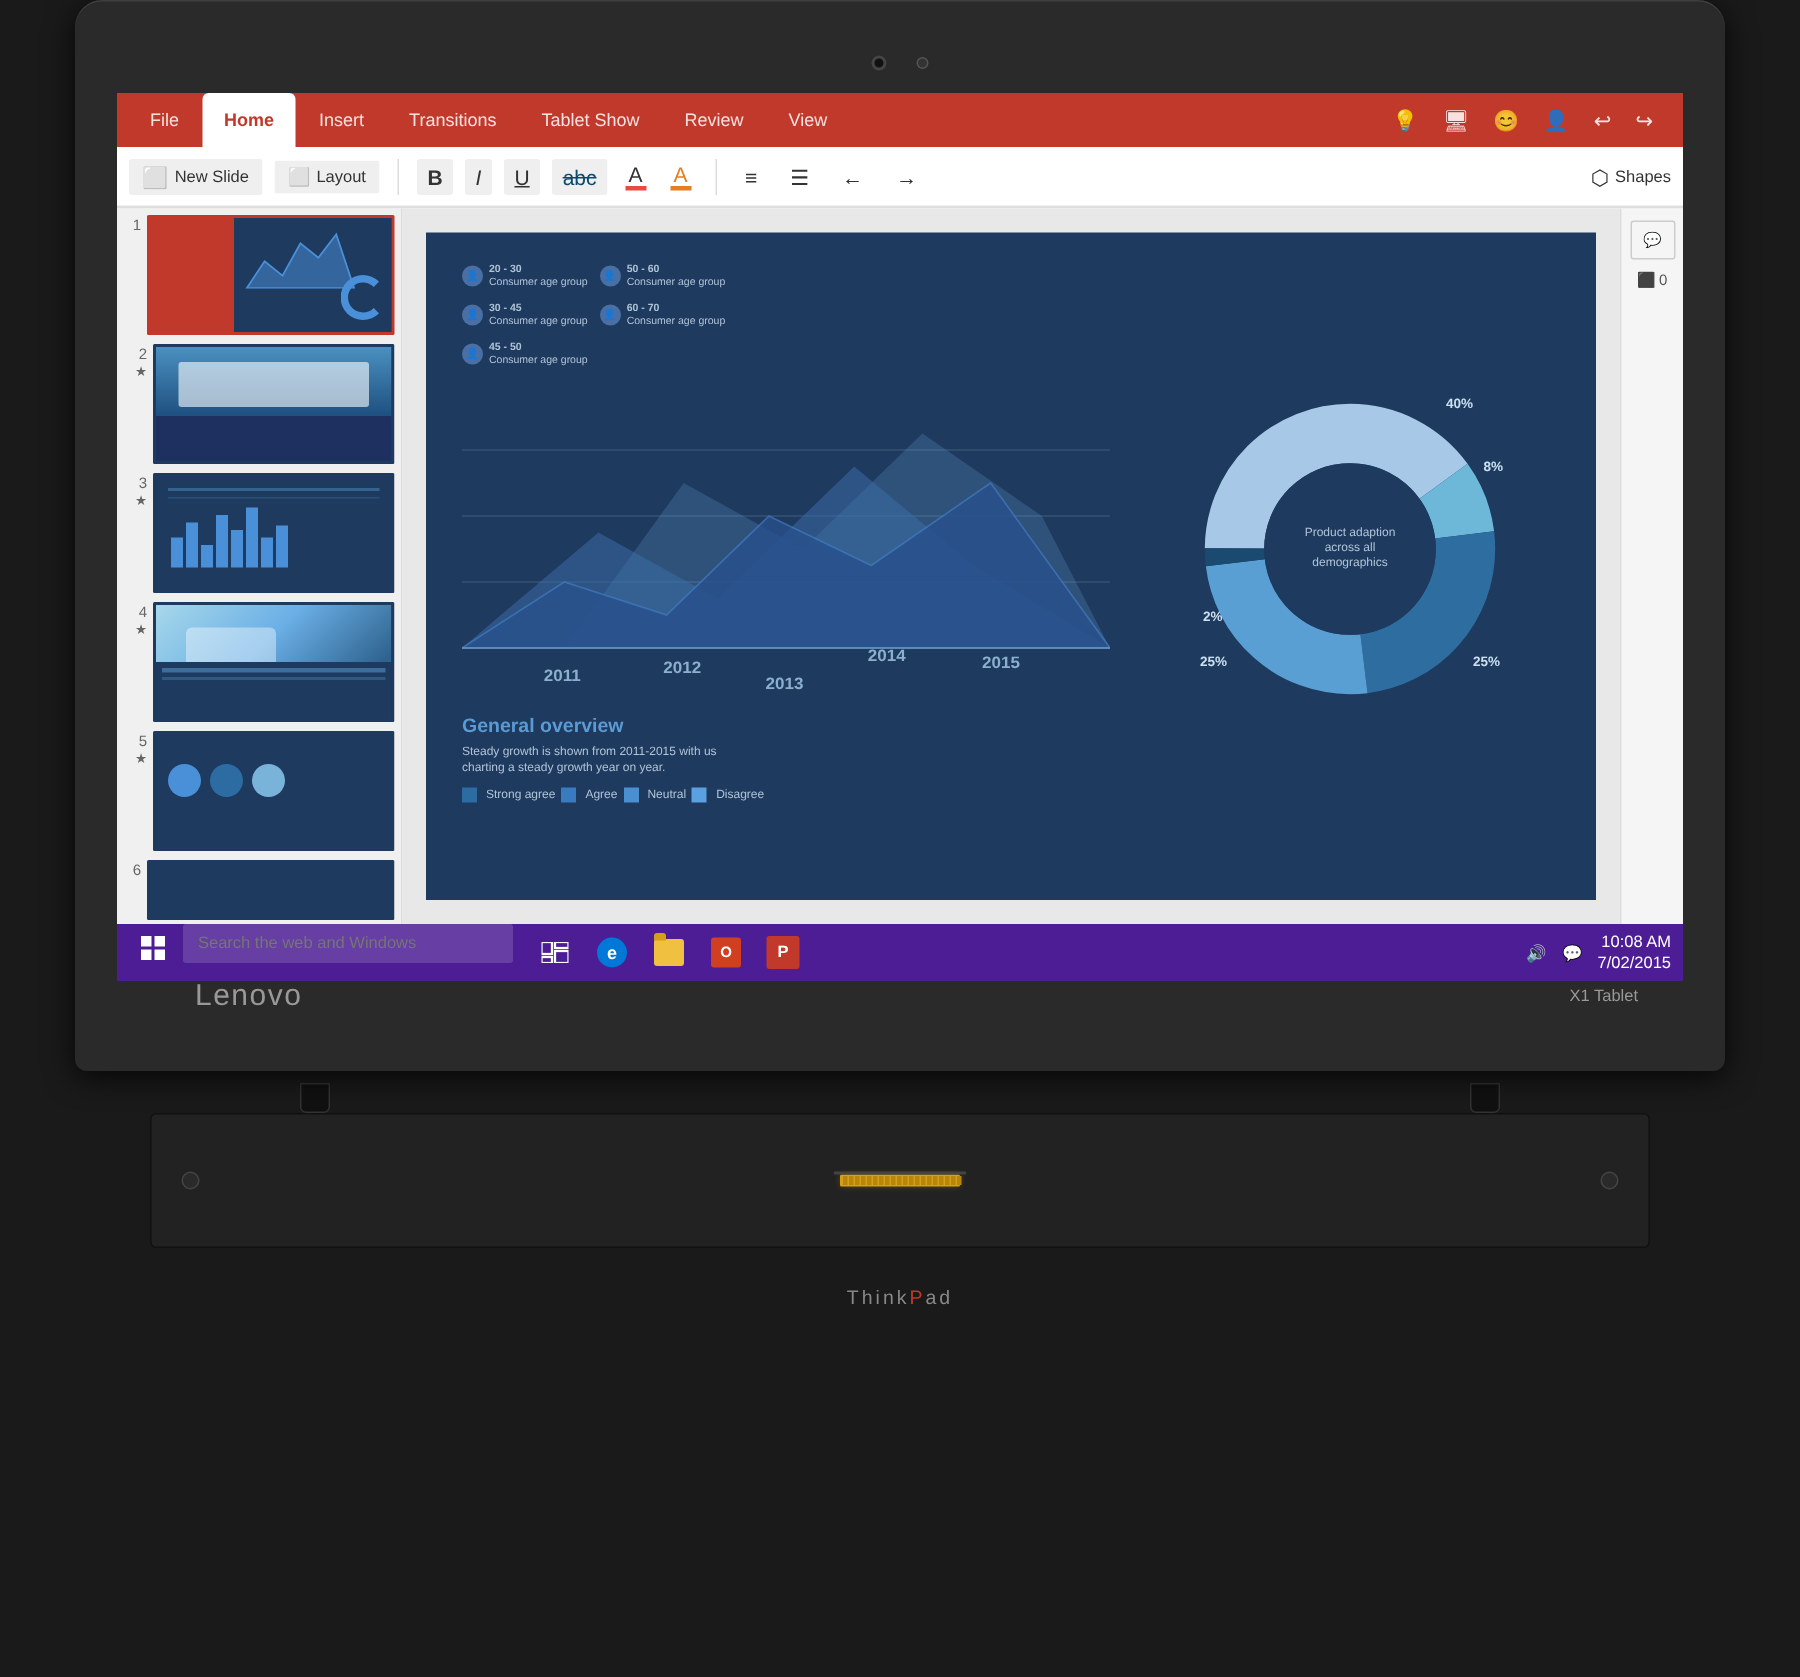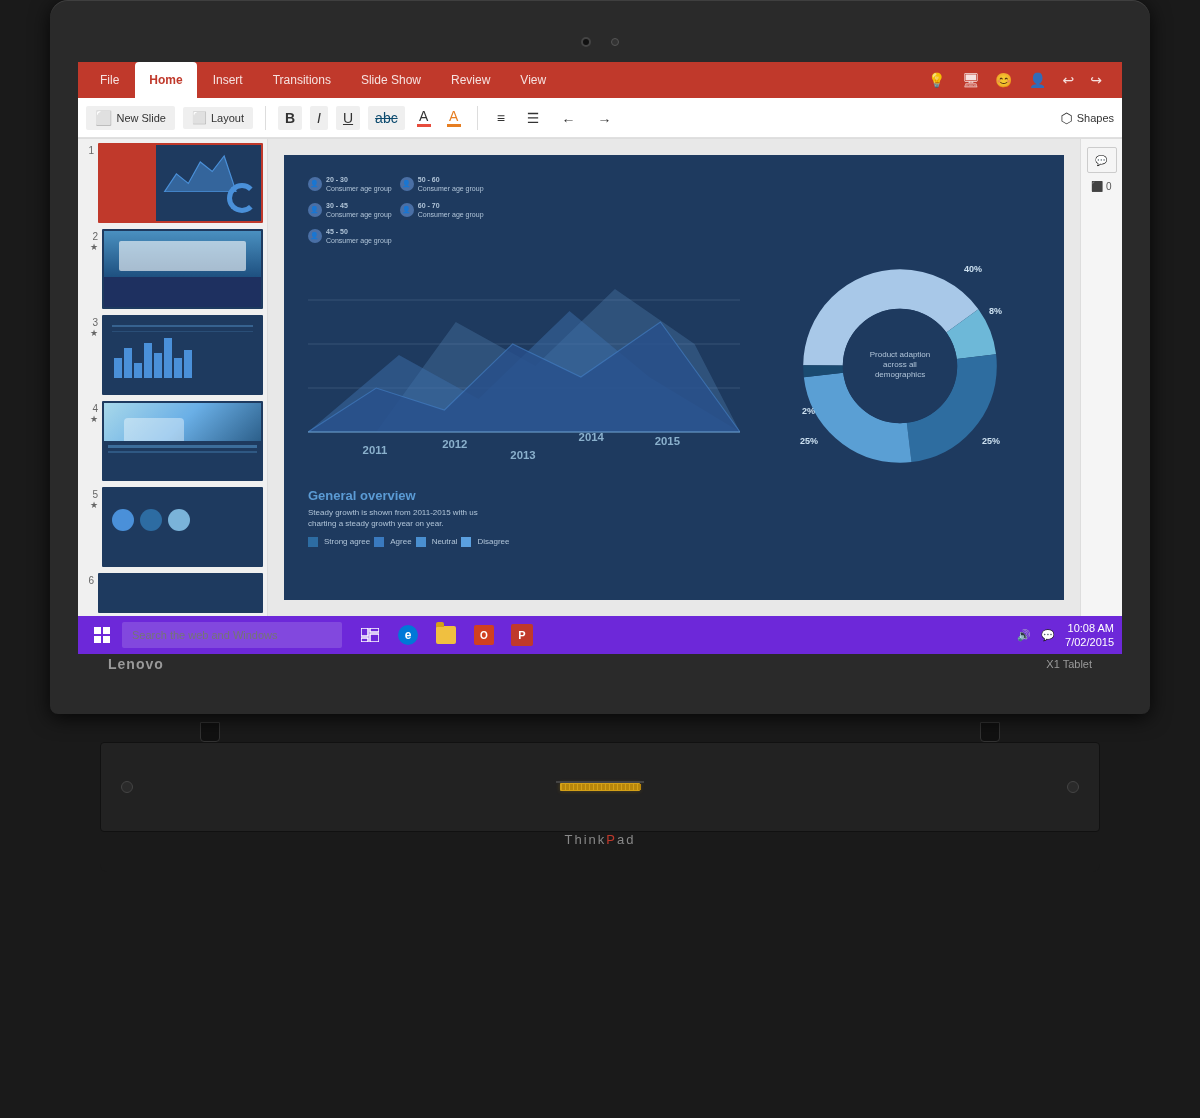--- a/index.html
+++ b/index.html
@@ -315,21 +315,20 @@
     }
 
     
     .area-chart {
       width: 100%;
       height: 220px;
       position: relative;
     }
 
     .general-overview {
-      margin-top: 12px;
     }
 
     .general-title {
       font-size: 13px;
       font-weight: bold;
       color: #5b9bd5;
       margin-bottom: 4px;
     }
 
     .general-text {
@@ -412,24 +411,23 @@
     .right-panel-count {
       display: flex;
       align-items: center;
       gap: 2px;
       font-size: 10px;
       color: #555;
     }
 
     
     .taskbar {
-      background: #6d28d9;
+      background: #4c1d95;
       height: 38px;
       display: flex;
-      align-items: center;
       padding: 0 8px;
       gap: 4px;
     }
 
     .win-btn {
       width: 32px;
       height: 32px;
       display: flex;
       align-items: center;
       justify-content: center;
@@ -486,23 +484,24 @@
     .tablet-bottom {
       height: 20px;
       display: flex;
       justify-content: space-between;
       align-items: center;
       padding: 0 30px;
     }
 
     .lenovo-logo {
       color: #999;
-      font-size: 14px;
-      font-weight: 700;
+      font-size: 20px;
+      font-weight: 400;
       letter-spacing: 1px;
+      margin-left: 22px;
     }
 
     .model-name {
       color: #999;
       font-size: 11px;
     }
 
     
     .keyboard-dock {
       width: 1000px;
@@ -578,21 +577,21 @@
       border-radius: 50%;
       background: #2a2a2a;
       border: 1px solid #444;
     }
 
     .dock-bottom {
       background: #1a1a1a;
       height: 40px;
       border-radius: 0 0 8px 8px;
       display: flex;
-      align-items: flex-start;
+      align-items: flex-end;
       justify-content: center;
     }
 
     .thinkpad-logo {
       color: #888;
       font-size: 13px;
       letter-spacing: 2px;
     }
 
     .thinkpad-dot {
@@ -642,21 +641,21 @@
             <div class="ribbon-tab active">
               <span>Home</span>
             </div>
             <div class="ribbon-tab">
               <span>Insert</span>
             </div>
             <div class="ribbon-tab">
               <span>Transitions</span>
             </div>
             <div class="ribbon-tab">
-              <span>Slide Show</span>
+              <span>Tablet Show</span>
             </div>
             <div class="ribbon-tab">
               <span>Review</span>
             </div>
             <div class="ribbon-tab">
               <span>View</span>
             </div>
 
             <div class="ribbon-icons">
               <span class="ribbon-icon">💡</span>

